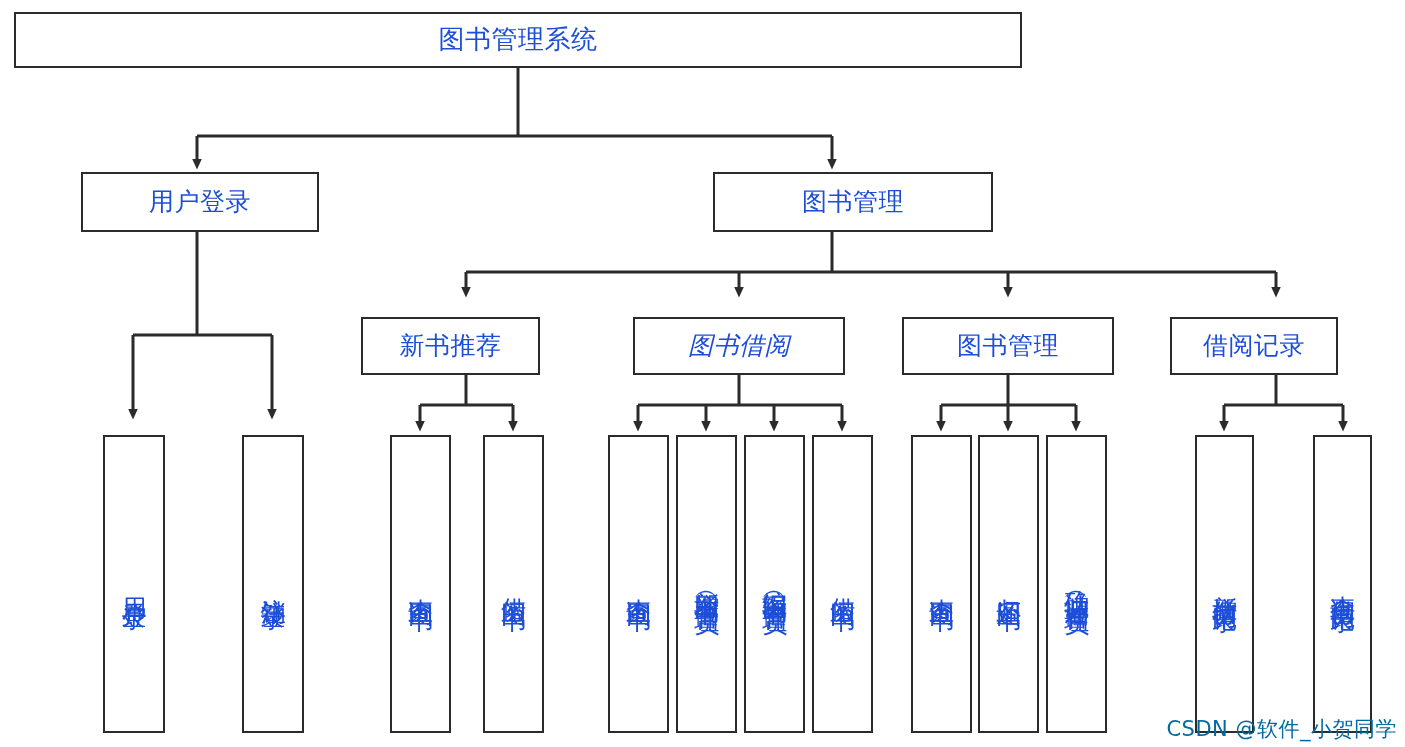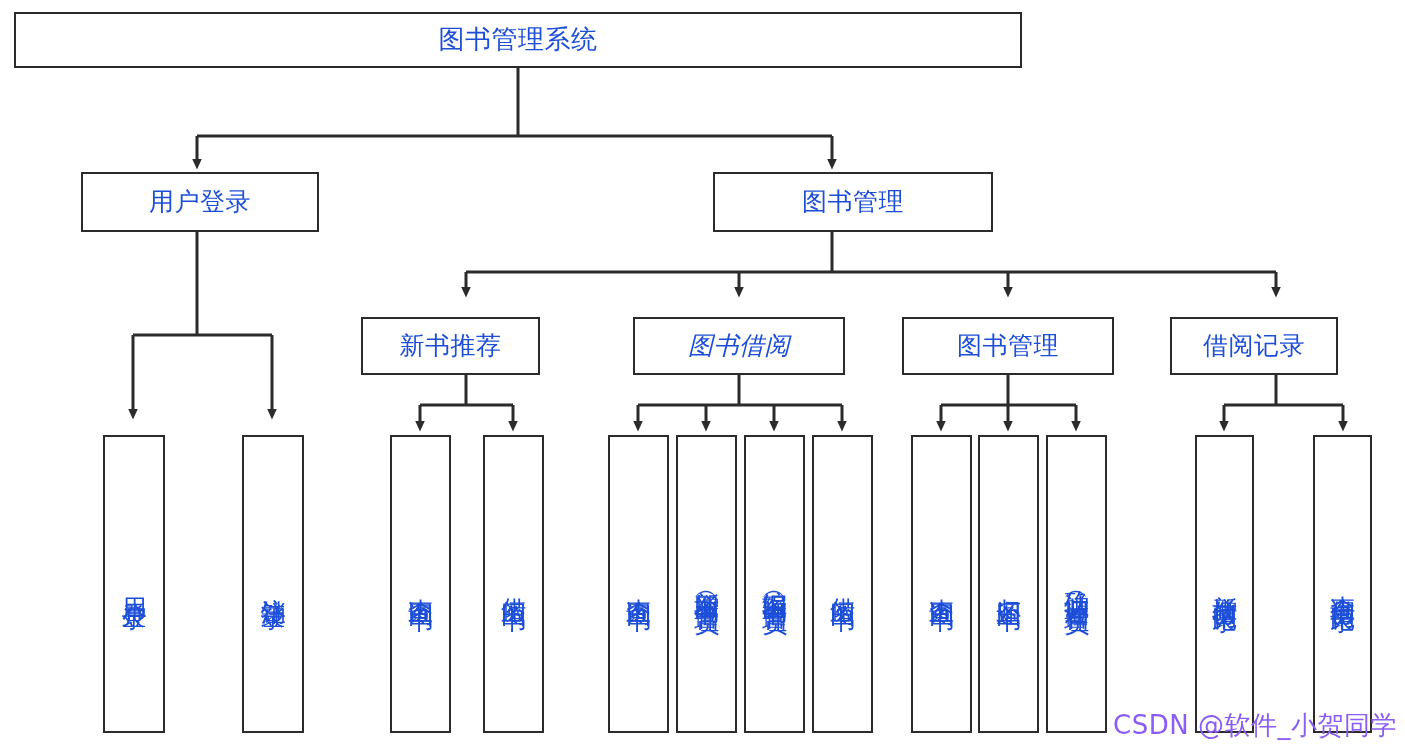--- a/index.html
+++ b/index.html
@@ -49,22 +49,22 @@
     font-size:25px;
     line-height:1.18;
     letter-spacing:3px;
     white-space:nowrap;
   }
 
   #watermark{
     position:absolute;
     right:8px;
     bottom:4px;
-    font-size:26px;
-    color:#8b5cf6;
+    font-size:21px;
+    color:#0369a1;
     letter-spacing:0.5px;
     z-index:5;
     white-space:nowrap;
     font-family:"DejaVu Sans","Liberation Sans",sans-serif;
   }
 </style>
 </head>
 <body>
 
 <div id="canvas">

